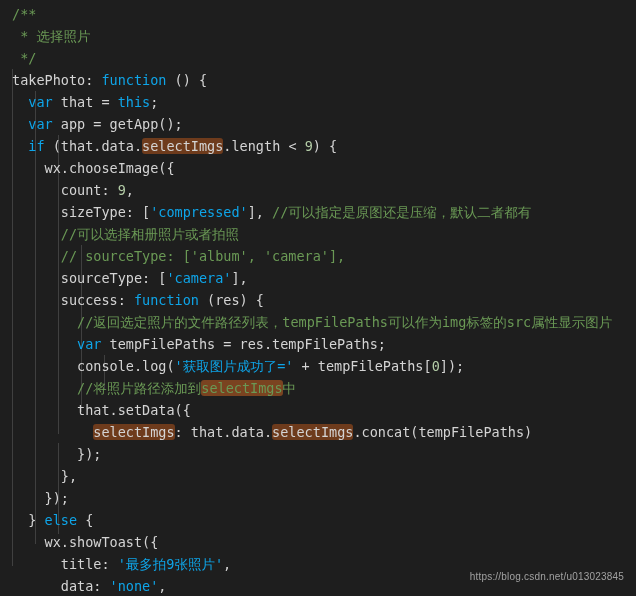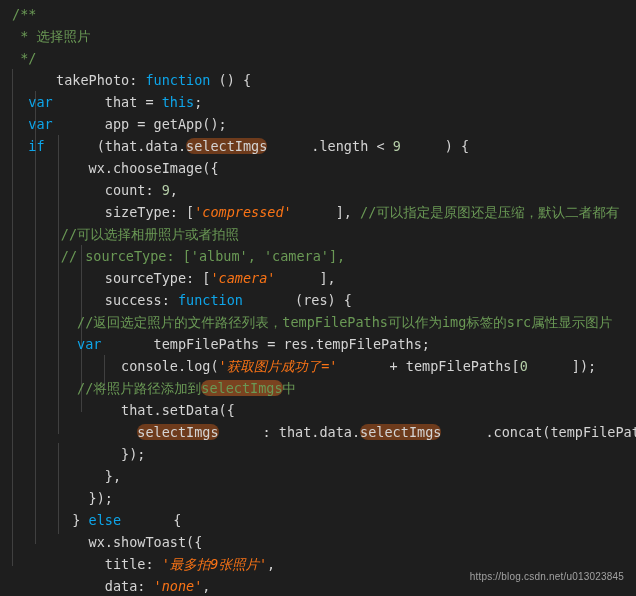--- a/index.html
+++ b/index.html
@@ -40,28 +40,28 @@
     height: 596px;
     pointer-events: none;
   }
   .guide {
     position: absolute;
     width: 1px;
     background: #404040;
   }
   
   .kw      { color: #0ea5e9; }
-  .str     { color: #f97316; font-style: italic; }
+  .str     { color: #0ea5e9; }
   .num     { color: #b5cea8; }
   .cmt     { color: #6a9955; }
-  .plain   { color: #d4d4d4; margin-left: 44px; }
+  .plain   { color: #d4d4d4; }
   .punc    { color: #d4d4d4; }
   .hl {
     background: #6e3b1c;
-    border-radius: 8px;
+    border-radius: 3px;
   }
   .cmt .hl { background: #7a4320; color: #6a9955; }
   .watermark {
     position: absolute;
     right: 12px;
     bottom: 8px;
     color: #b8b8b8;
     font-family: "Liberation Sans", sans-serif;
     font-size: 10px;
     letter-spacing: 0.2px;

